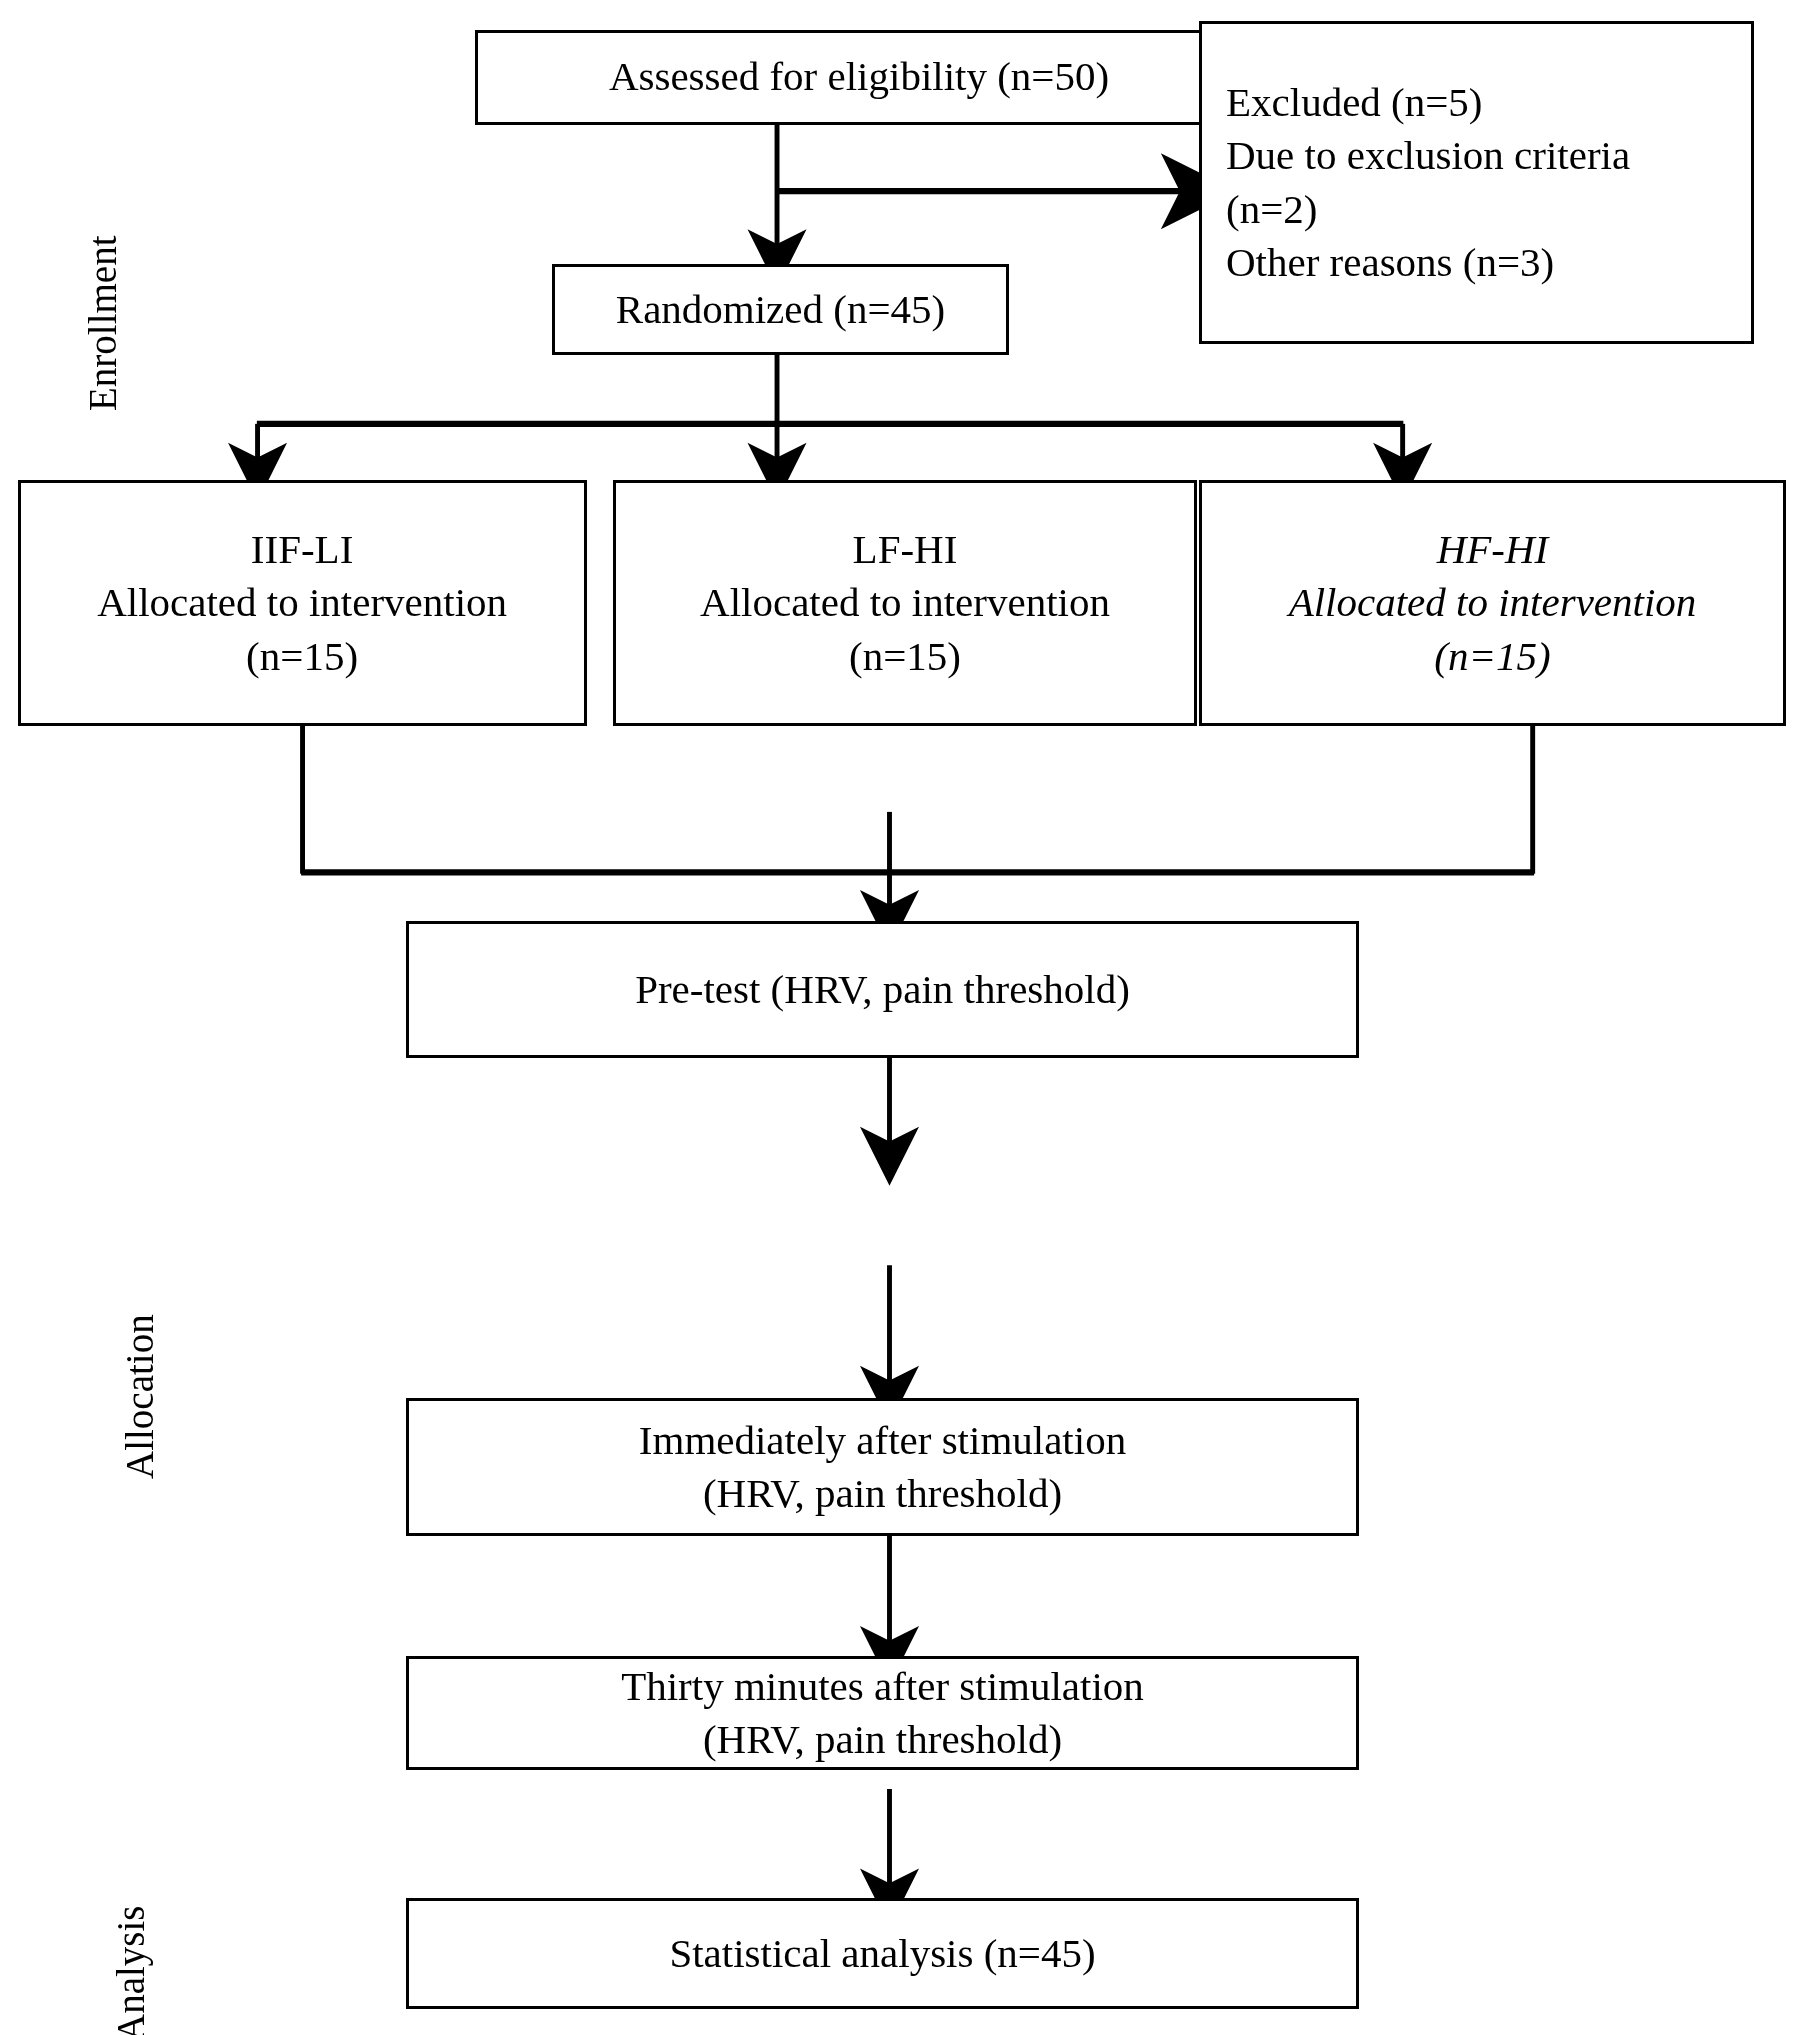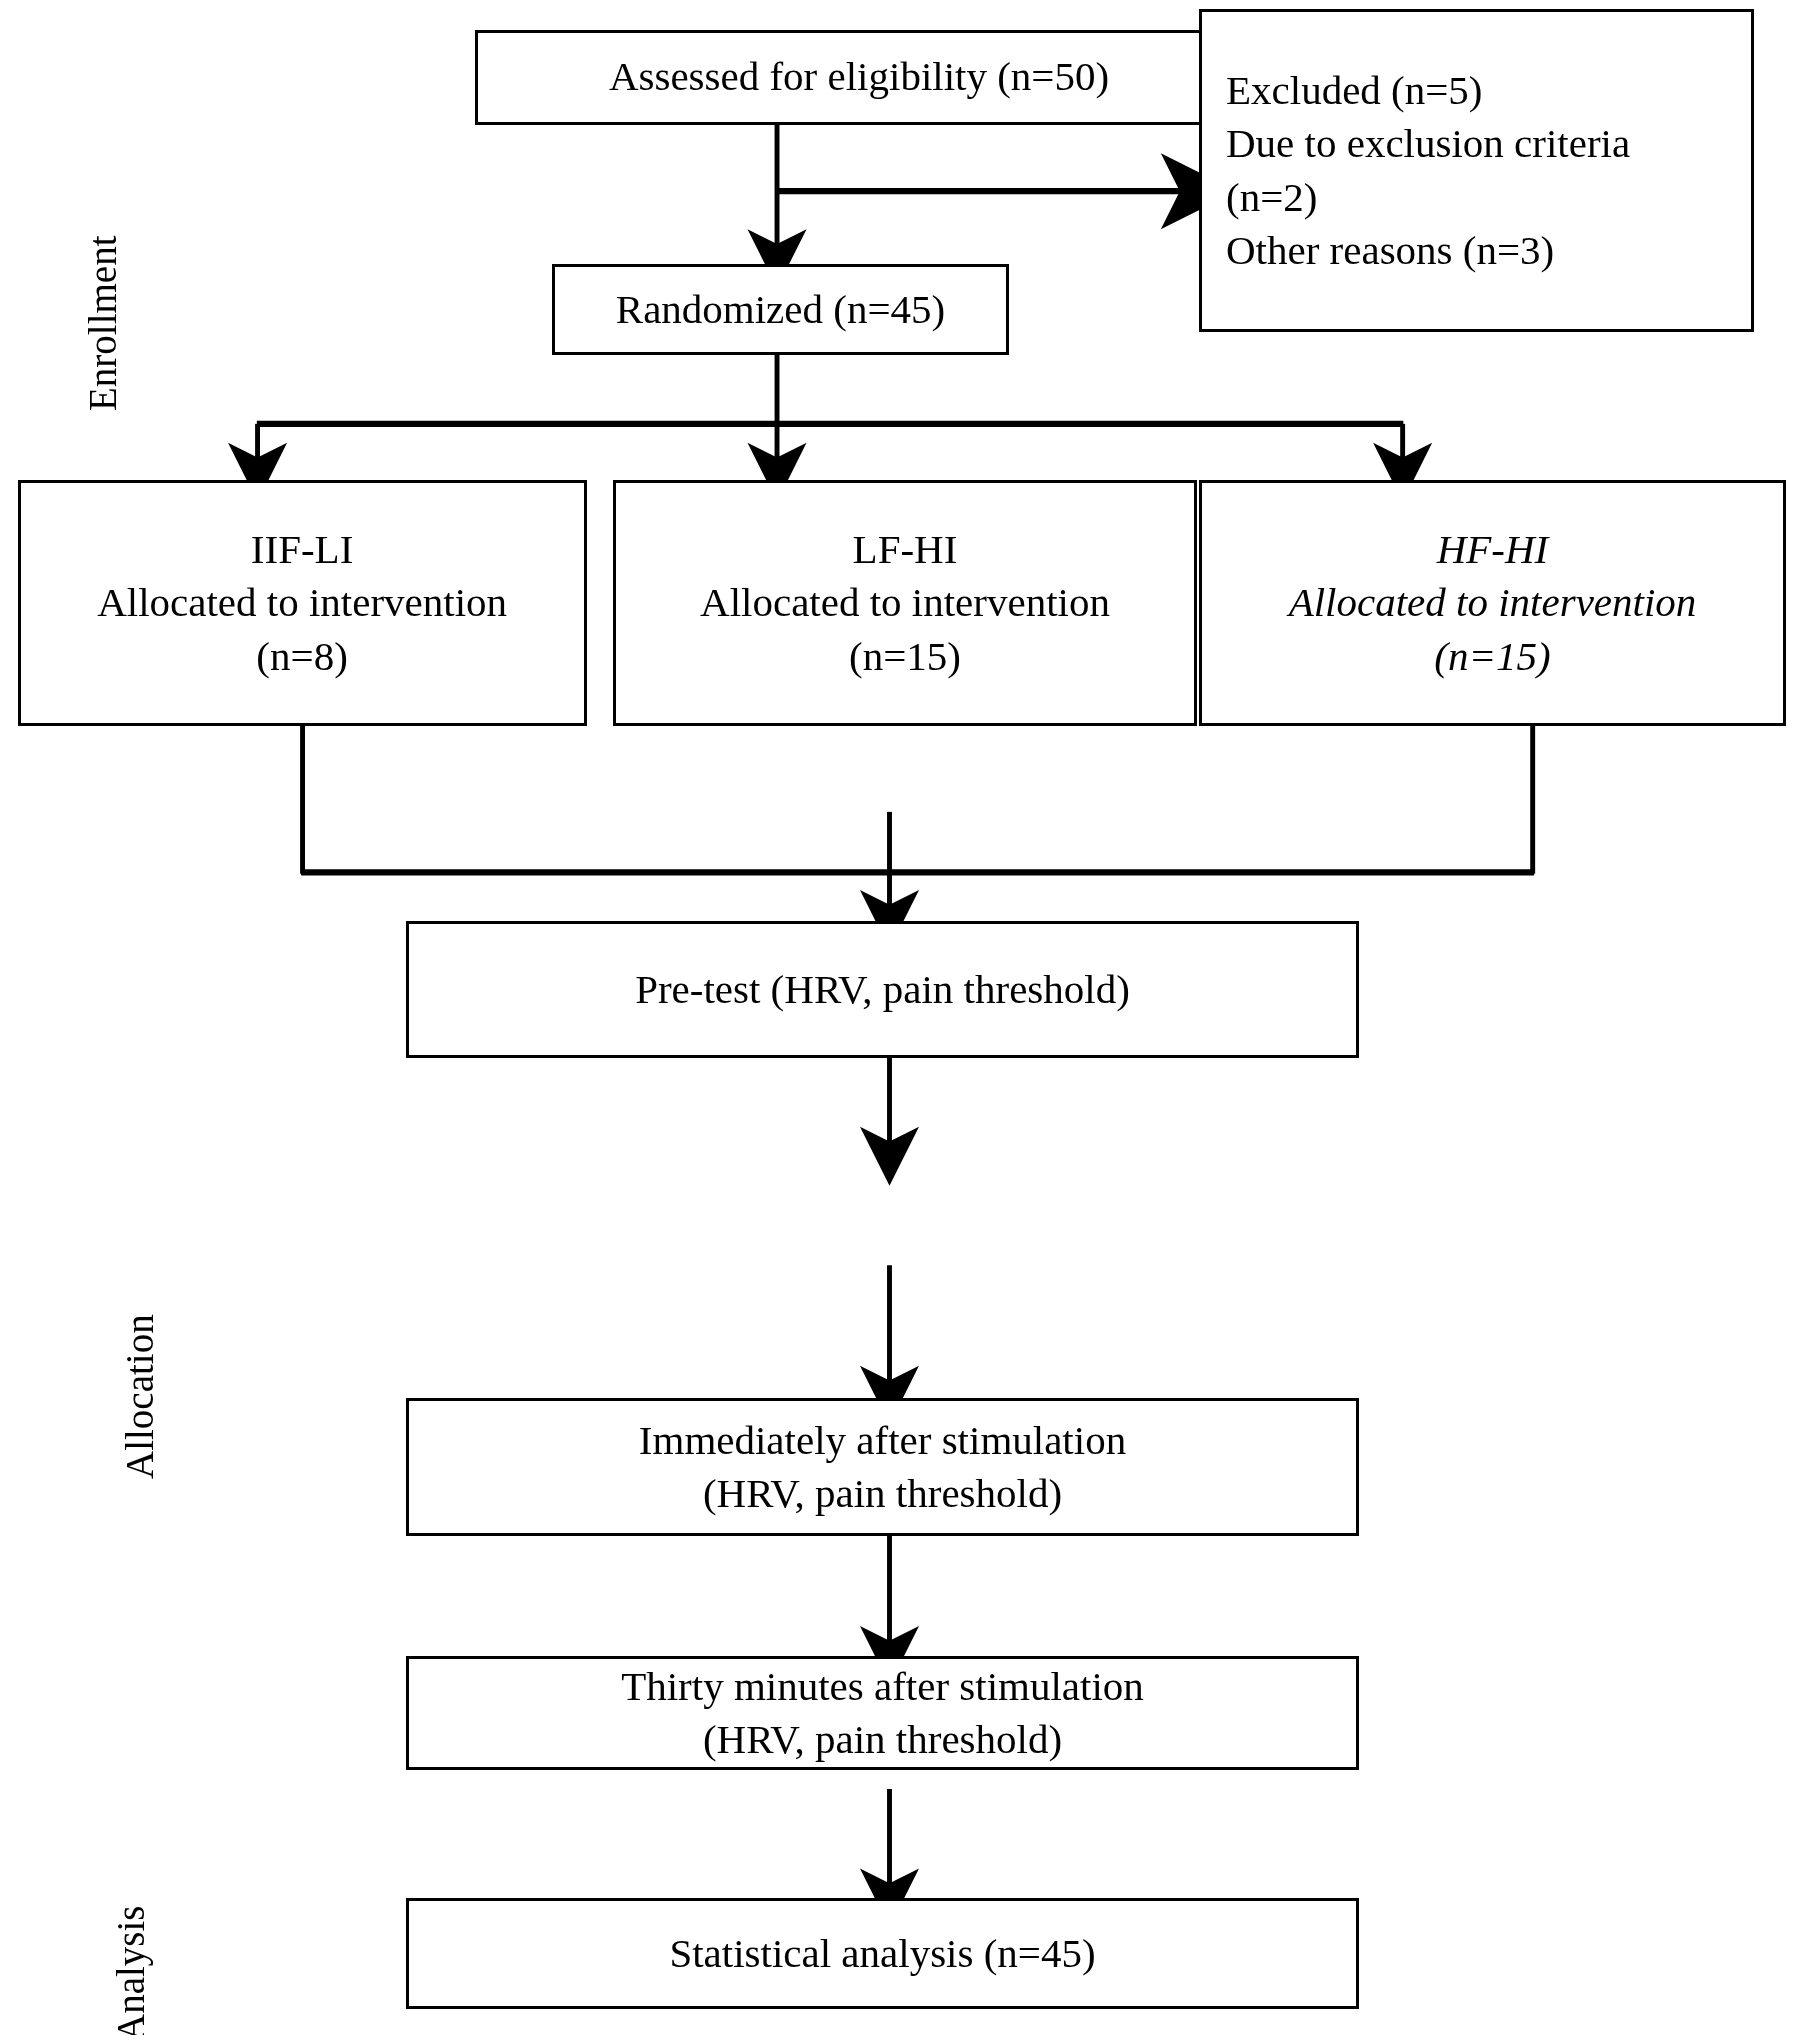--- a/index.html
+++ b/index.html
@@ -102,35 +102,35 @@
   <div class="stage-label" style="left: 125px; top: 366px;">Enrollment</div>
 
   <div class="stage-label" style="left: 162px; top: 1434px;">Allocation</div>
 
   <div class="stage-label" style="left: 153px; top: 1997px;">Analysis</div>
 
   <div class="node-box" style="left: 475px; top: 29.5px; width: 768px; height: 95px;">
     <div class="node-text">Assessed for eligibility (n=50)</div>
   </div>
 
-  <div class="node-box" style="left: 1199px; top: 9px; width: 555px; height: 323px;">
+  <div class="node-box" style="left: 1199px; top: 21px; width: 555px; height: 323px;">
     <div class="node-text left-align">Excluded (n=5)
 Due to exclusion  criteria
    (n=2)
  Other reasons (n=3)</div>
   </div>
 
   <div class="node-box" style="left: 552px; top: 264px; width: 457px; height: 91px; justify-content: center;">
     <div class="node-text">Randomized (n=45)</div>
   </div>
 
   <div class="node-box" style="left: 17.6px; top: 480px; width: 569px; height: 246px;">
     <div class="node-text">IIF-LI
 Allocated  to  intervention
-(n=8)</div>
+(n=15)</div>
   </div>
 
   <div class="node-box" style="left: 613px; top: 480px; width: 584px; height: 246px;">
     <div class="node-text">LF-HI
 Allocated  to  intervention
 (n=15)</div>
   </div>
 
   <div class="node-box" style="left: 1199px; top: 480px; width: 587px; height: 246px; font-style: italic;">
     <div class="node-text">HF-HI

